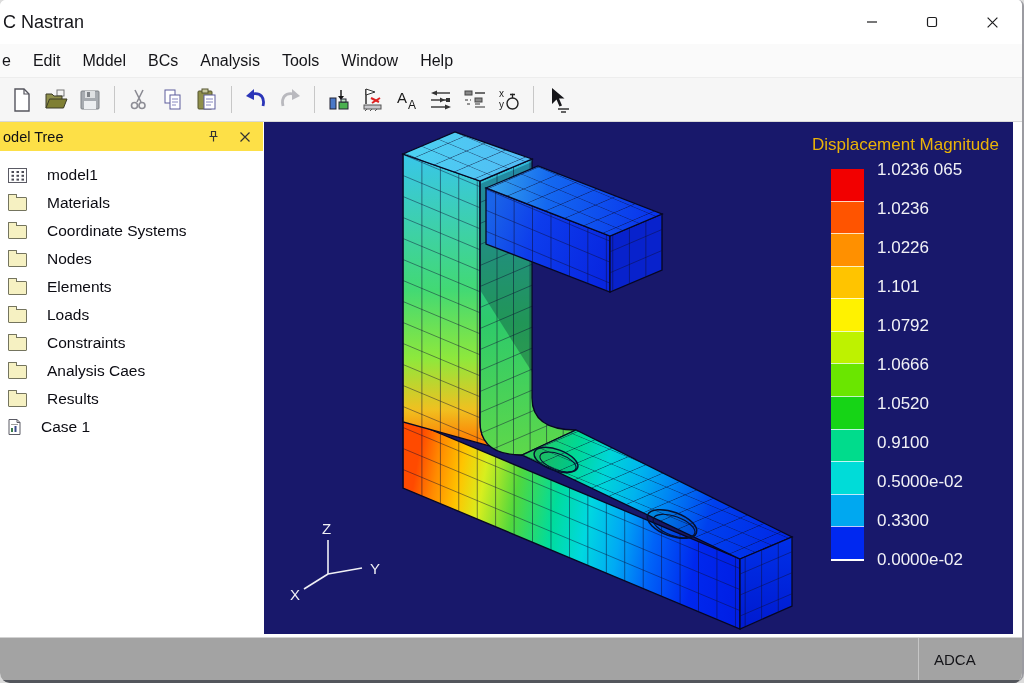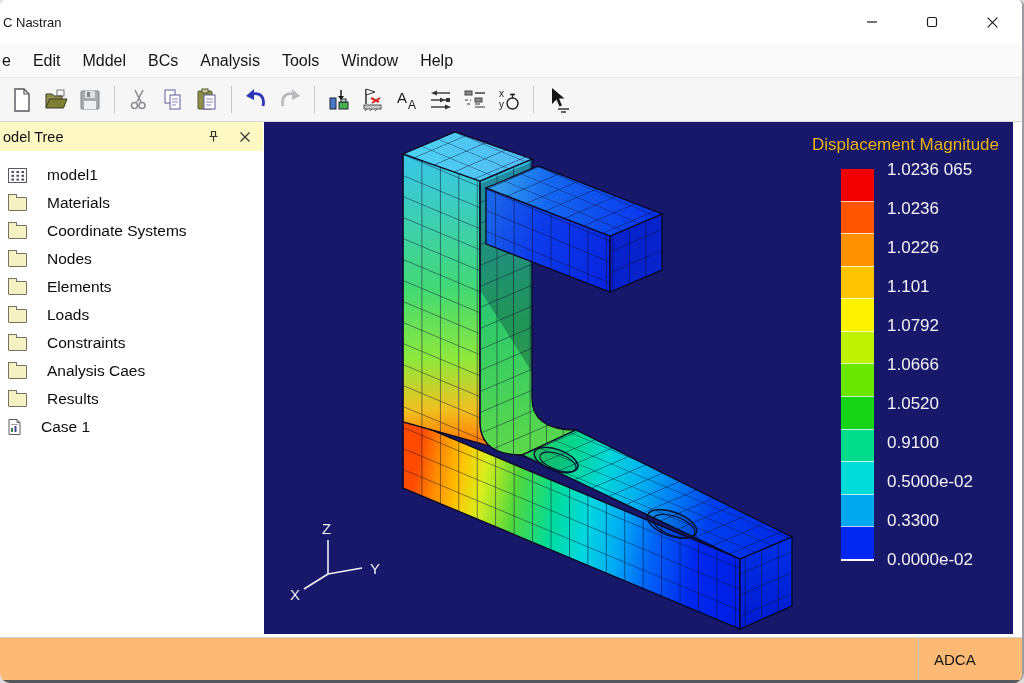--- a/index.html
+++ b/index.html
@@ -4,54 +4,54 @@
 <style>
   html,body{margin:0;padding:0;background:#dcdcdc;}
   .window{
     position:relative;width:1024px;height:683px;overflow:hidden;
     font-family:"Liberation Sans",sans-serif;background:#fff;
     border-radius:6px 6px 10px 10px;
     border-right:2px solid #9b9ba1;box-sizing:border-box;
   }
   
   .titlebar{position:absolute;top:0;left:0;right:0;height:44px;background:#ffffff;display:flex;align-items:center;}
-  .win-title{font-size:13px;color:#16161a;padding-left:3px;white-space:nowrap;}
+  .win-title{font-size:18px;color:#16161a;padding-left:3px;white-space:nowrap;}
   .win-controls{margin-left:auto;display:flex;height:100%;}
   .win-btn{width:60px;height:100%;display:flex;align-items:center;justify-content:center;background:transparent;border:0;cursor:pointer;}
   .win-btn svg{stroke:#1d1d1f;}
   
   .menubar{position:absolute;top:44px;left:0;right:0;height:34px;background:#fafafa;display:flex;align-items:center;font-size:16px;color:#141418;border-bottom:1px solid #ededed;box-sizing:border-box;}
   .menu-item{padding:0 11px;cursor:default;}
   .menu-item:first-child{padding:0 11px 0 2px;}
   
   .toolbar{position:absolute;top:78px;left:0;right:0;height:44px;background:#f6f6f6;border-bottom:1px solid #d8d8d8;display:flex;align-items:center;padding-left:5px;box-sizing:border-box;}
   .tbtn{width:34px;height:34px;display:flex;align-items:center;justify-content:center;background:transparent;border:0;padding:0;}
   .tsep{width:1px;height:27px;background:#c7c7c7;margin:0 7px;}
   
   .sidebar{position:absolute;top:122px;left:0;width:263px;height:515px;background:#ffffff;}
-  .panel-header{height:29px;display:flex;align-items:center;font-size:14.5px;color:#101014;background:#fef9c3;padding:0 10px 0 3px;gap:16px;}
+  .panel-header{height:29px;display:flex;align-items:center;font-size:14.5px;color:#101014;background:#fde047;padding:0 10px 0 3px;gap:16px;}
   .panel-title{flex:0 0 auto;}
   .panel-spacer{flex:1;}
   .panel-icon{width:16px;height:16px;display:flex;align-items:center;justify-content:center;background:transparent;border:0;padding:0;}
   .tree{padding-top:10px;font-size:15.5px;color:#0b0b12;}
   .tree-item{display:flex;align-items:center;height:28px;padding-left:8px;gap:20px;cursor:default;}
   .tree-item.indent{}
   .folder-icon{width:17px;height:12px;background:#f6f1c2;border:1px solid #74745e;border-radius:1px;position:relative;flex:0 0 auto;margin-top:2px;}
   .folder-icon::before{content:"";position:absolute;top:-4px;left:-1px;width:7px;height:3px;background:#f6f1c2;border:1px solid #74745e;border-bottom:none;border-radius:1px 1px 0 0;}
   
   .viewport{position:absolute;left:264px;top:122px;width:749px;height:512px;background:#18186b;}
   .scene{position:absolute;left:0;top:0;}
   .legend-title{position:absolute;top:13px;right:14px;color:#eab308;font-size:17px;}
-  .legend{position:absolute;top:47px;right:16px;display:flex;gap:13px;}
+  .legend{position:absolute;top:47px;right:26px;display:flex;gap:13px;}
   .colorbar{width:33px;height:390px;display:flex;flex-direction:column;border-bottom:2px solid #ffffff;}
   .colorbar > div{flex:1;}
   .colorbar > div + div{border-top:1px solid rgba(255,255,255,.75);}
   .legend-labels{display:flex;flex-direction:column;justify-content:space-between;height:410px;margin-top:-9px;color:#f2f2f7;font-size:17px;width:110px;}
   
-  .statusbar{position:absolute;left:0;right:0;bottom:0;height:46px;background:#fdba74;border-top:1px solid #d2d2d2;box-sizing:border-box;}
+  .statusbar{position:absolute;left:0;right:0;bottom:0;height:46px;background:#a3a3a3;border-top:1px solid #d2d2d2;box-sizing:border-box;}
   .status-section{position:absolute;right:0;top:0;bottom:3px;width:104px;border-left:1px solid #c6c6c6;display:flex;align-items:center;padding-left:15px;font-size:15px;color:#141418;box-sizing:border-box;}
   .bottom-edge{position:absolute;left:0;right:0;bottom:0;height:3px;background:#53565c;border-radius:0 0 10px 10px;}
   text{font-family:"Liberation Sans",sans-serif;}
 </style>
 </head>
 <body>
 
 <div class="window">
 
   <div class="titlebar">

